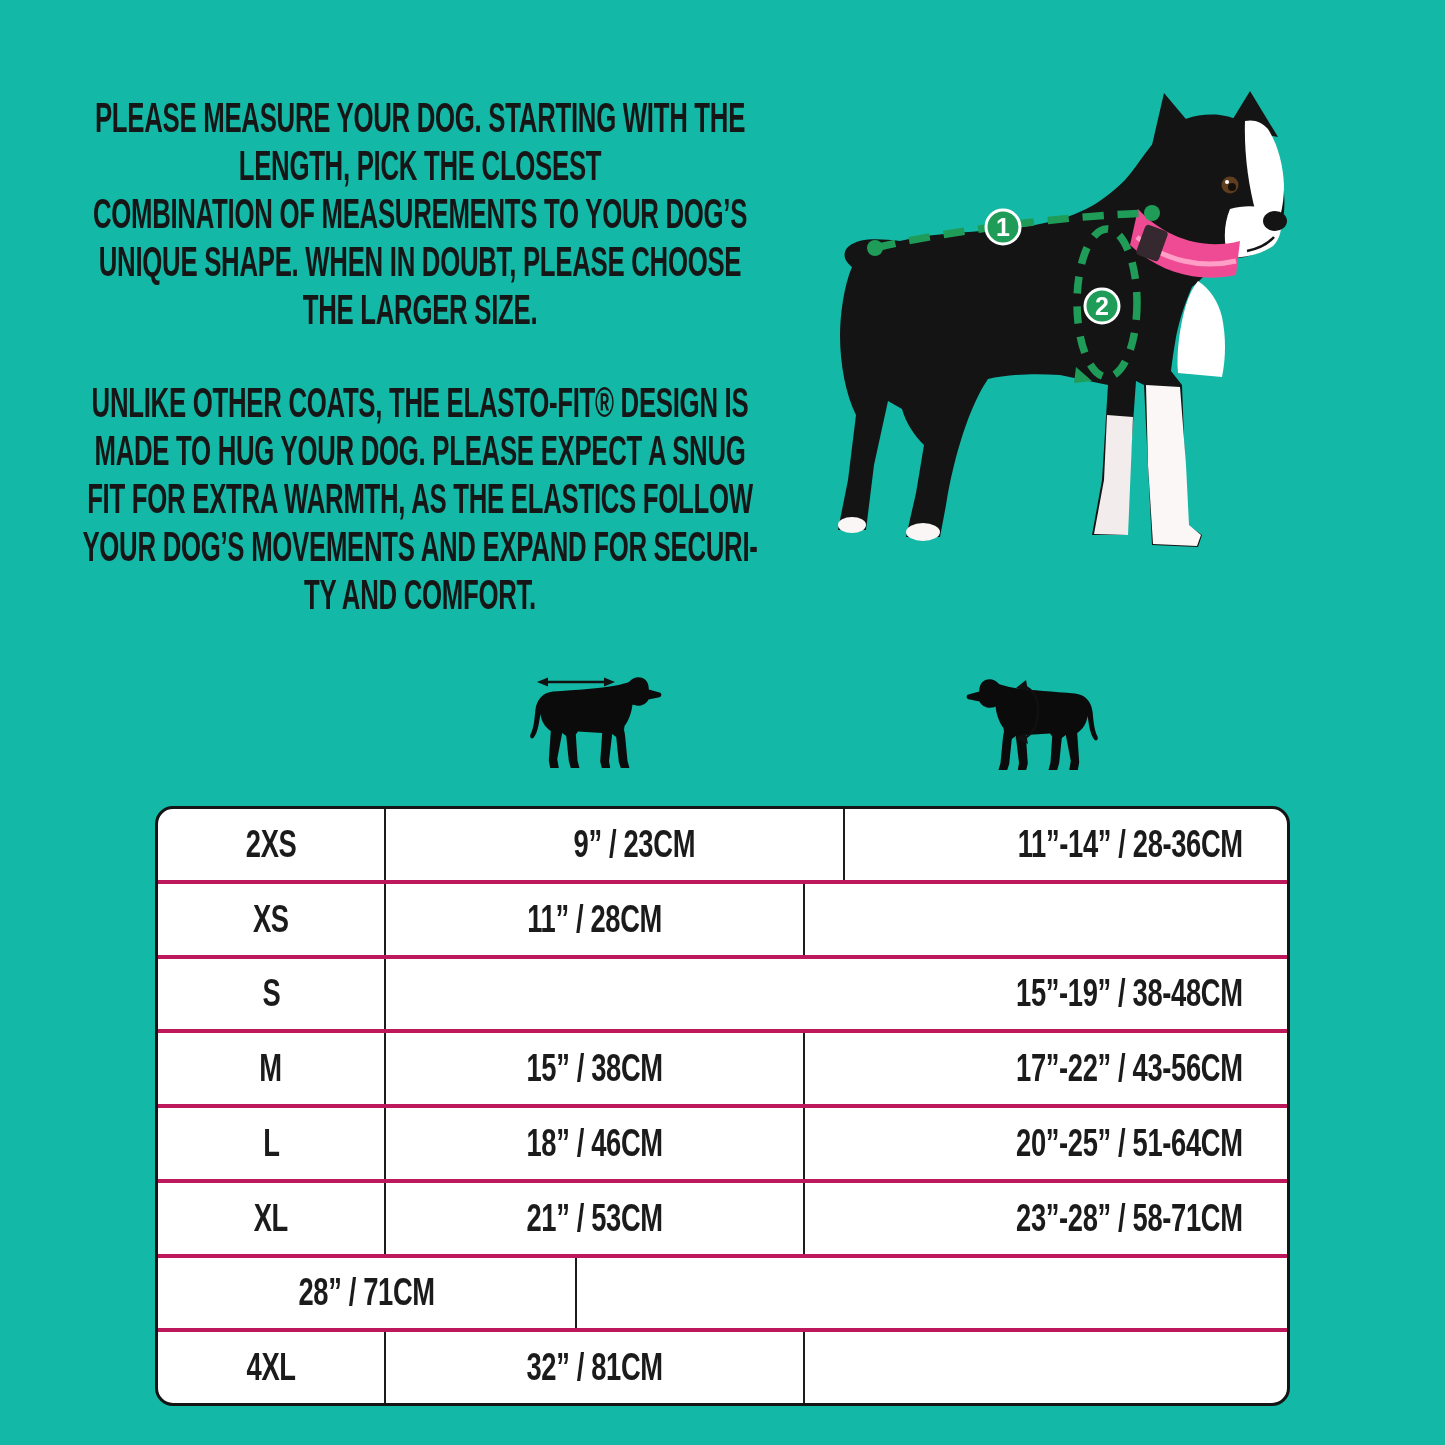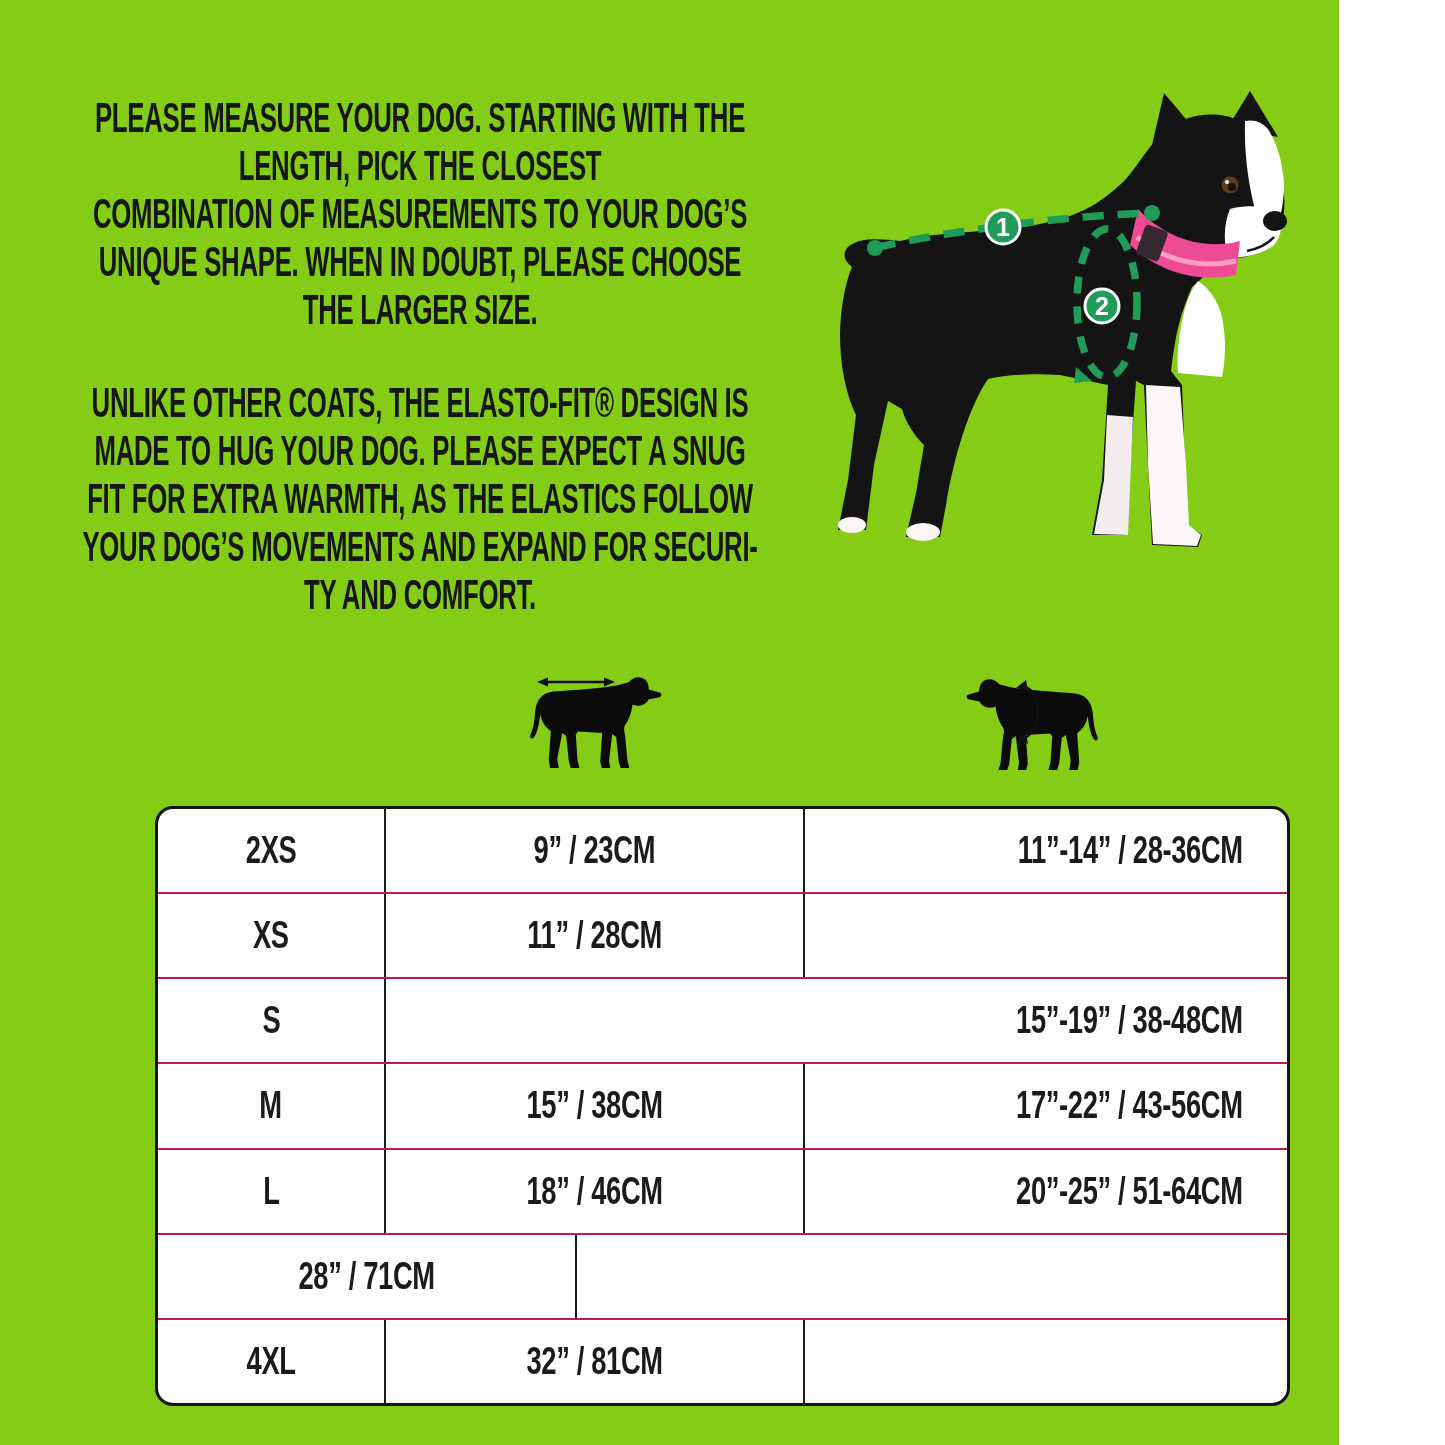--- a/index.html
+++ b/index.html
@@ -1,31 +1,31 @@
 <!DOCTYPE html>
 <html><head>
 <meta charset="utf-8">
 <style>
   html,body{margin:0;padding:0;background:#fff;}
-  .canvas{position:relative;width:1339px;height:1445px;background:#84cc16;overflow:hidden;
+  .canvas{position:relative;width:1445px;height:1445px;background:#14b8a6;overflow:hidden;
           font-family:"Liberation Sans", sans-serif;color:#1a1a1a;}
   .para{position:absolute;left:-180px;width:1200px;text-align:center;font-weight:700;
         font-size:43px;line-height:48px;letter-spacing:-0.5px;color:#161616;
         white-space:pre-line;transform:scaleX(0.60);transform-origin:50% 0;}
   .para1{top:93px;}
   .para2{top:378px;}
   .dog-photo{position:absolute;left:830px;top:85px;width:470px;height:480px;}
   .sil{position:absolute;width:136px;height:110px;}
   .sil-left{left:528px;top:668px;}
   .sil-right{left:964px;top:670px;}
   .size-table{position:absolute;left:155px;top:806px;width:1135px;height:600px;
               box-sizing:border-box;border:3px solid #141414;border-radius:18px;
               overflow:hidden;display:flex;flex-direction:column;background:#fff;}
-  .t-row{display:flex;flex:1;border-top:2px solid #be185d;min-height:0;}
-  .t-row:first-child{border-top:none;}
+  .t-row{display:flex;flex:1;border-top:4px solid #be185d;min-height:0;}
+  .t-row:first-child{border-top:none;gap:40px;}
   .t-cell{display:flex;align-items:center;justify-content:center;min-width:0;}
   .t-cell.c0{width:228px;border-right:2px solid #1c1c1c;box-sizing:border-box;}
   .t-cell.c1{width:419px;border-right:2px solid #1c1c1c;box-sizing:border-box;}
   .t-cell.c2{flex:1;justify-content:flex-end;}
   .cond{display:inline-block;transform:scaleX(0.72);font-size:38px;font-weight:700;
         letter-spacing:-0.5px;color:#1b1b1b;white-space:nowrap;}
   .badge-txt{font-family:"Liberation Sans",sans-serif;font-weight:700;font-size:25px;fill:#fff;}
 </style>
 </head>
 <body>
@@ -188,20 +188,31 @@
           <span class="cond">L</span>
         </div>
         <div class="t-cell c1">
           <span class="cond">18” / 46CM</span>
         </div>
         <div class="t-cell c2">
           <span class="cond">20”-25” / 51-64CM</span>
         </div>
       </div>
       <div class="t-row">
+        <div class="t-cell c0">
+          <span class="cond">XL</span>
+        </div>
+        <div class="t-cell c1">
+          <span class="cond">21” / 53CM</span>
+        </div>
+        <div class="t-cell c2">
+          <span class="cond">23”-28” / 58-71CM</span>
+        </div>
+      </div>
+      <div class="t-row">
         <div class="t-cell c1">
           <span class="cond">28” / 71CM</span>
         </div>
       </div>
       <div class="t-row">
         <div class="t-cell c0">
           <span class="cond">4XL</span>
         </div>
         <div class="t-cell c1">
           <span class="cond">32” / 81CM</span>

